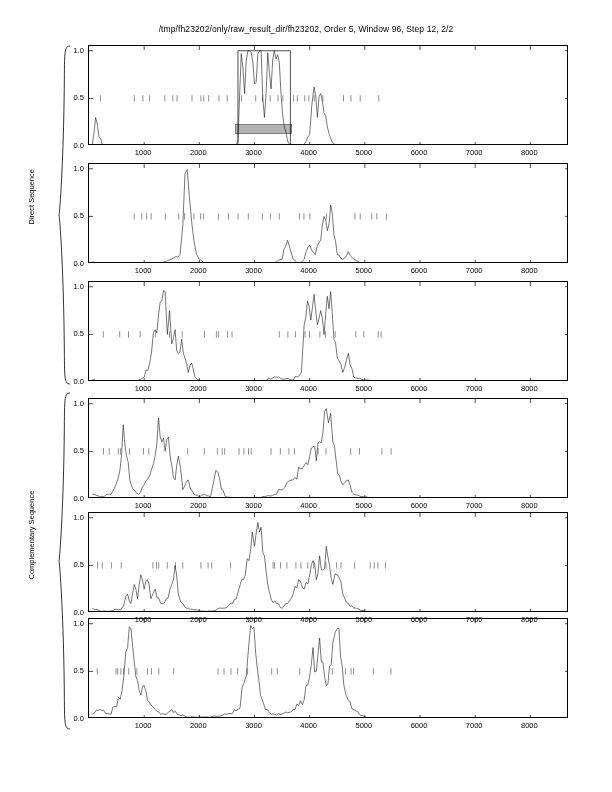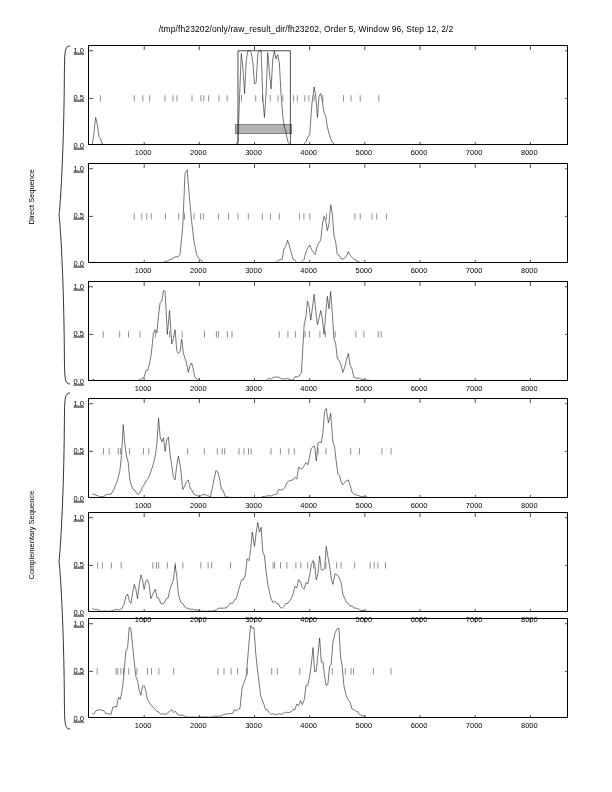--- a/index.html
+++ b/index.html
@@ -51,21 +51,20 @@
 
   
   .ylab {
     position: absolute;
     right: 100%;
     margin-right: 4px;
     font-size: 7.5px;
     text-align: right;
     transform: translateY(-50%);
     white-space: nowrap;
-    text-decoration: underline;
   }
   
   .xlab {
     position: absolute;
     top: 100%;
     margin-top: 3px;
     font-size: 7.5px;
     transform: translateX(-50%);
     white-space: nowrap;
   }

